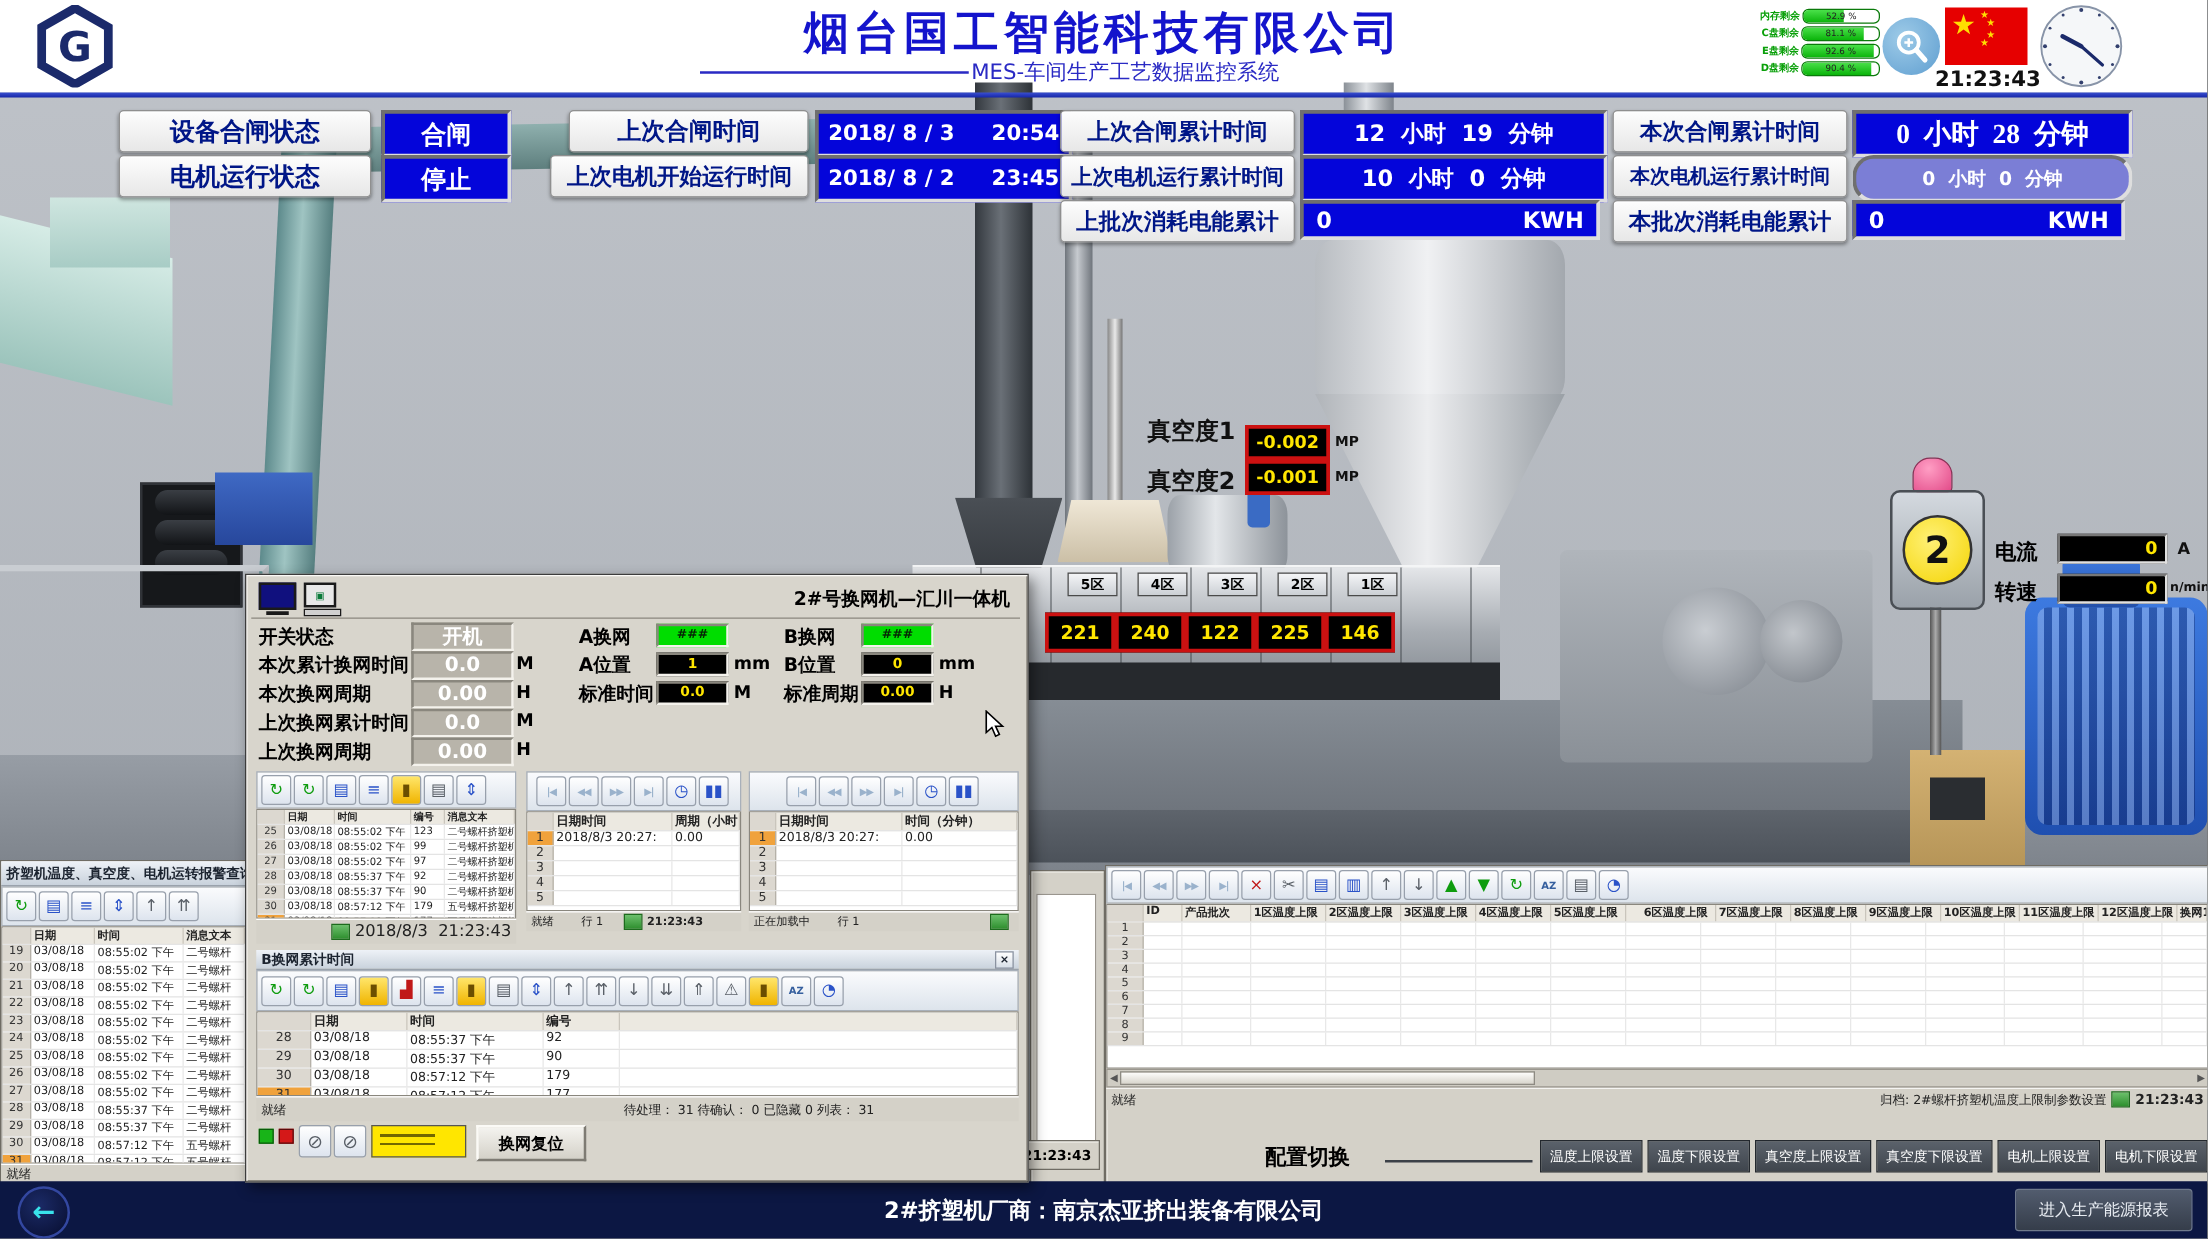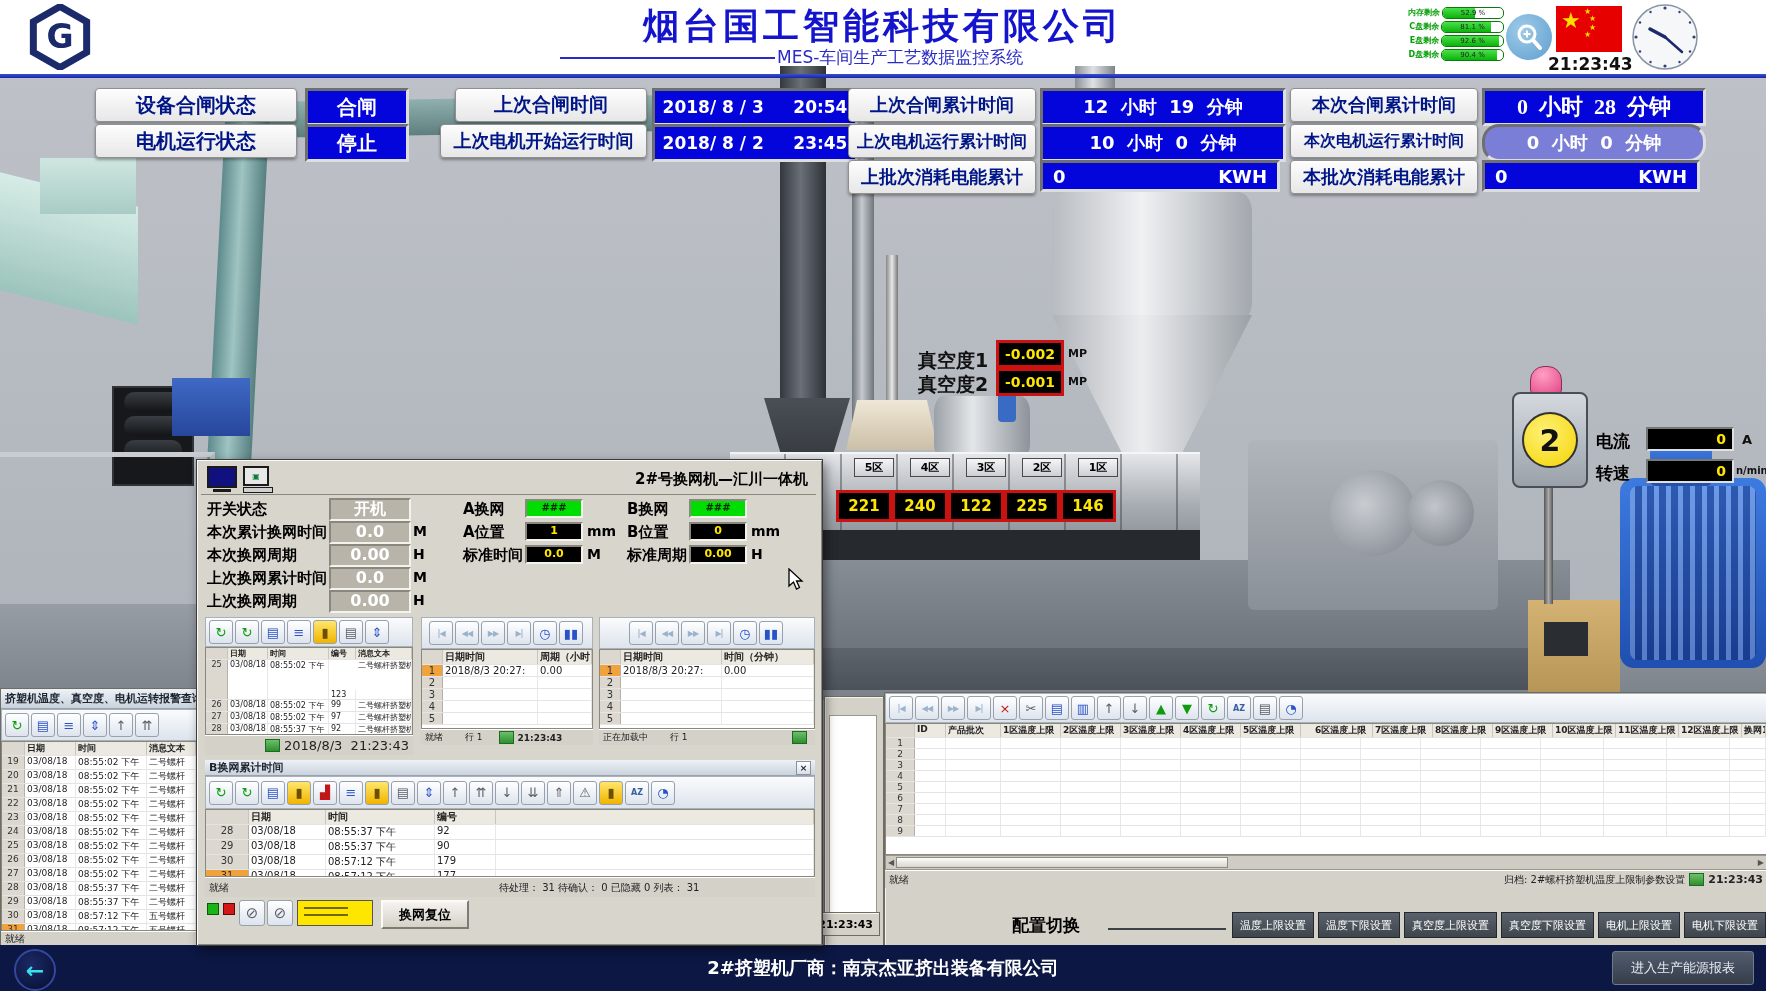--- a/index.html
+++ b/index.html
@@ -263,27 +263,27 @@
   <div class="abs lbl3d" style="left:848px;top:124px;width:186px;height:32px;font-size:17px;">上次电机运行累计时间</div>
   <div class="abs val3d" style="left:1040px;top:124px;width:240px;height:32px;font-size:18px;">10  小时  0  分钟</div>
   <div class="abs lbl3d" style="left:848px;top:160px;width:186px;height:32px;font-size:18px;">上批次消耗电能累计</div>
   <div class="abs val3d kwh" style="left:1040px;top:160px;width:240px;height:32px;font-size:18px;">
     <span>0</span><span>KWH</span>
   </div>
 
   <div class="abs lbl3d" style="left:1290px;top:88px;width:186px;height:32px;font-size:18px;">本次合闸累计时间</div>
   <div class="abs val3d" style="left:1482px;top:88px;width:218px;height:32px;font-size:22px;font-family:Liberation Serif, serif;">0  小时  28  分钟</div>
   <div class="abs lbl3d" style="left:1290px;top:124px;width:186px;height:32px;font-size:16px;">本次电机运行累计时间</div>
-  <div class="abs val3d dim" style="left:1482px;top:124px;width:218px;height:32px;font-size:18px;border-radius:17px;">0  小时  0  分钟</div>
+  <div class="abs val3d dim" style="left:1482px;top:124px;width:218px;height:32px;font-size:15px;border-radius:17px;">0  小时  0  分钟</div>
   <div class="abs lbl3d" style="left:1290px;top:160px;width:186px;height:32px;font-size:18px;">本批次消耗电能累计</div>
   <div class="abs val3d kwh" style="left:1482px;top:160px;width:218px;height:32px;font-size:18px;">
     <span>0</span><span>KWH</span>
   </div>
 
-  <div class="abs vac-label" style="left:918px;top:348px;">真空度1</div>
+  <div class="abs vac-label" style="left:918px;top:332px;">真空度1</div>
   <div class="abs led red-b" style="left:996px;top:340px;width:62px;height:22px;font-size:14px;">-0.002</div>
   <div class="abs unit-sm" style="left:1068px;top:347px;">MP</div>
   <div class="abs vac-label" style="left:918px;top:372px;">真空度2</div>
   <div class="abs led red-b" style="left:996px;top:368px;width:62px;height:22px;font-size:14px;">-0.001</div>
   <div class="abs unit-sm" style="left:1068px;top:375px;">MP</div>
 
   <div class="abs" id="zone-labels">
       <div class="zlab" style="left: 12px;">5区</div>
       <div class="zlab" style="left: 68px;">4区</div>
       <div class="zlab" style="left: 124px;">3区</div>
@@ -699,21 +699,21 @@
             <div class="td gut" style="width: 17px;"></div>
             <div class="td" style="width: 35px;">日期</div>
             <div class="td" style="width: 56px;">时间</div>
             <div class="td" style="width: 22px;">编号</div>
             <div class="td" style="flex: 1 1 0%;">消息文本</div>
           </div>
           <div class="tr">
             <div class="td gut" style="width: 17px;">25</div>
             <div class="td" style="width: 35px;">03/08/18</div>
             <div class="td" style="width: 56px;">08:55:02 下午</div>
-            <div class="td" style="width: 22px; margin-top: 30px;">123</div>
+            <div class="td" style="width: 22px;">123</div>
             <div class="td" style="flex: 1 1 0%;">二号螺杆挤塑机12区温</div>
           </div>
           <div class="tr">
             <div class="td gut" style="width: 17px;">26</div>
             <div class="td" style="width: 35px;">03/08/18</div>
             <div class="td" style="width: 56px;">08:55:02 下午</div>
             <div class="td" style="width: 22px;">99</div>
             <div class="td" style="flex: 1 1 0%;">二号螺杆挤塑机模头温</div>
           </div>
           <div class="tr">

